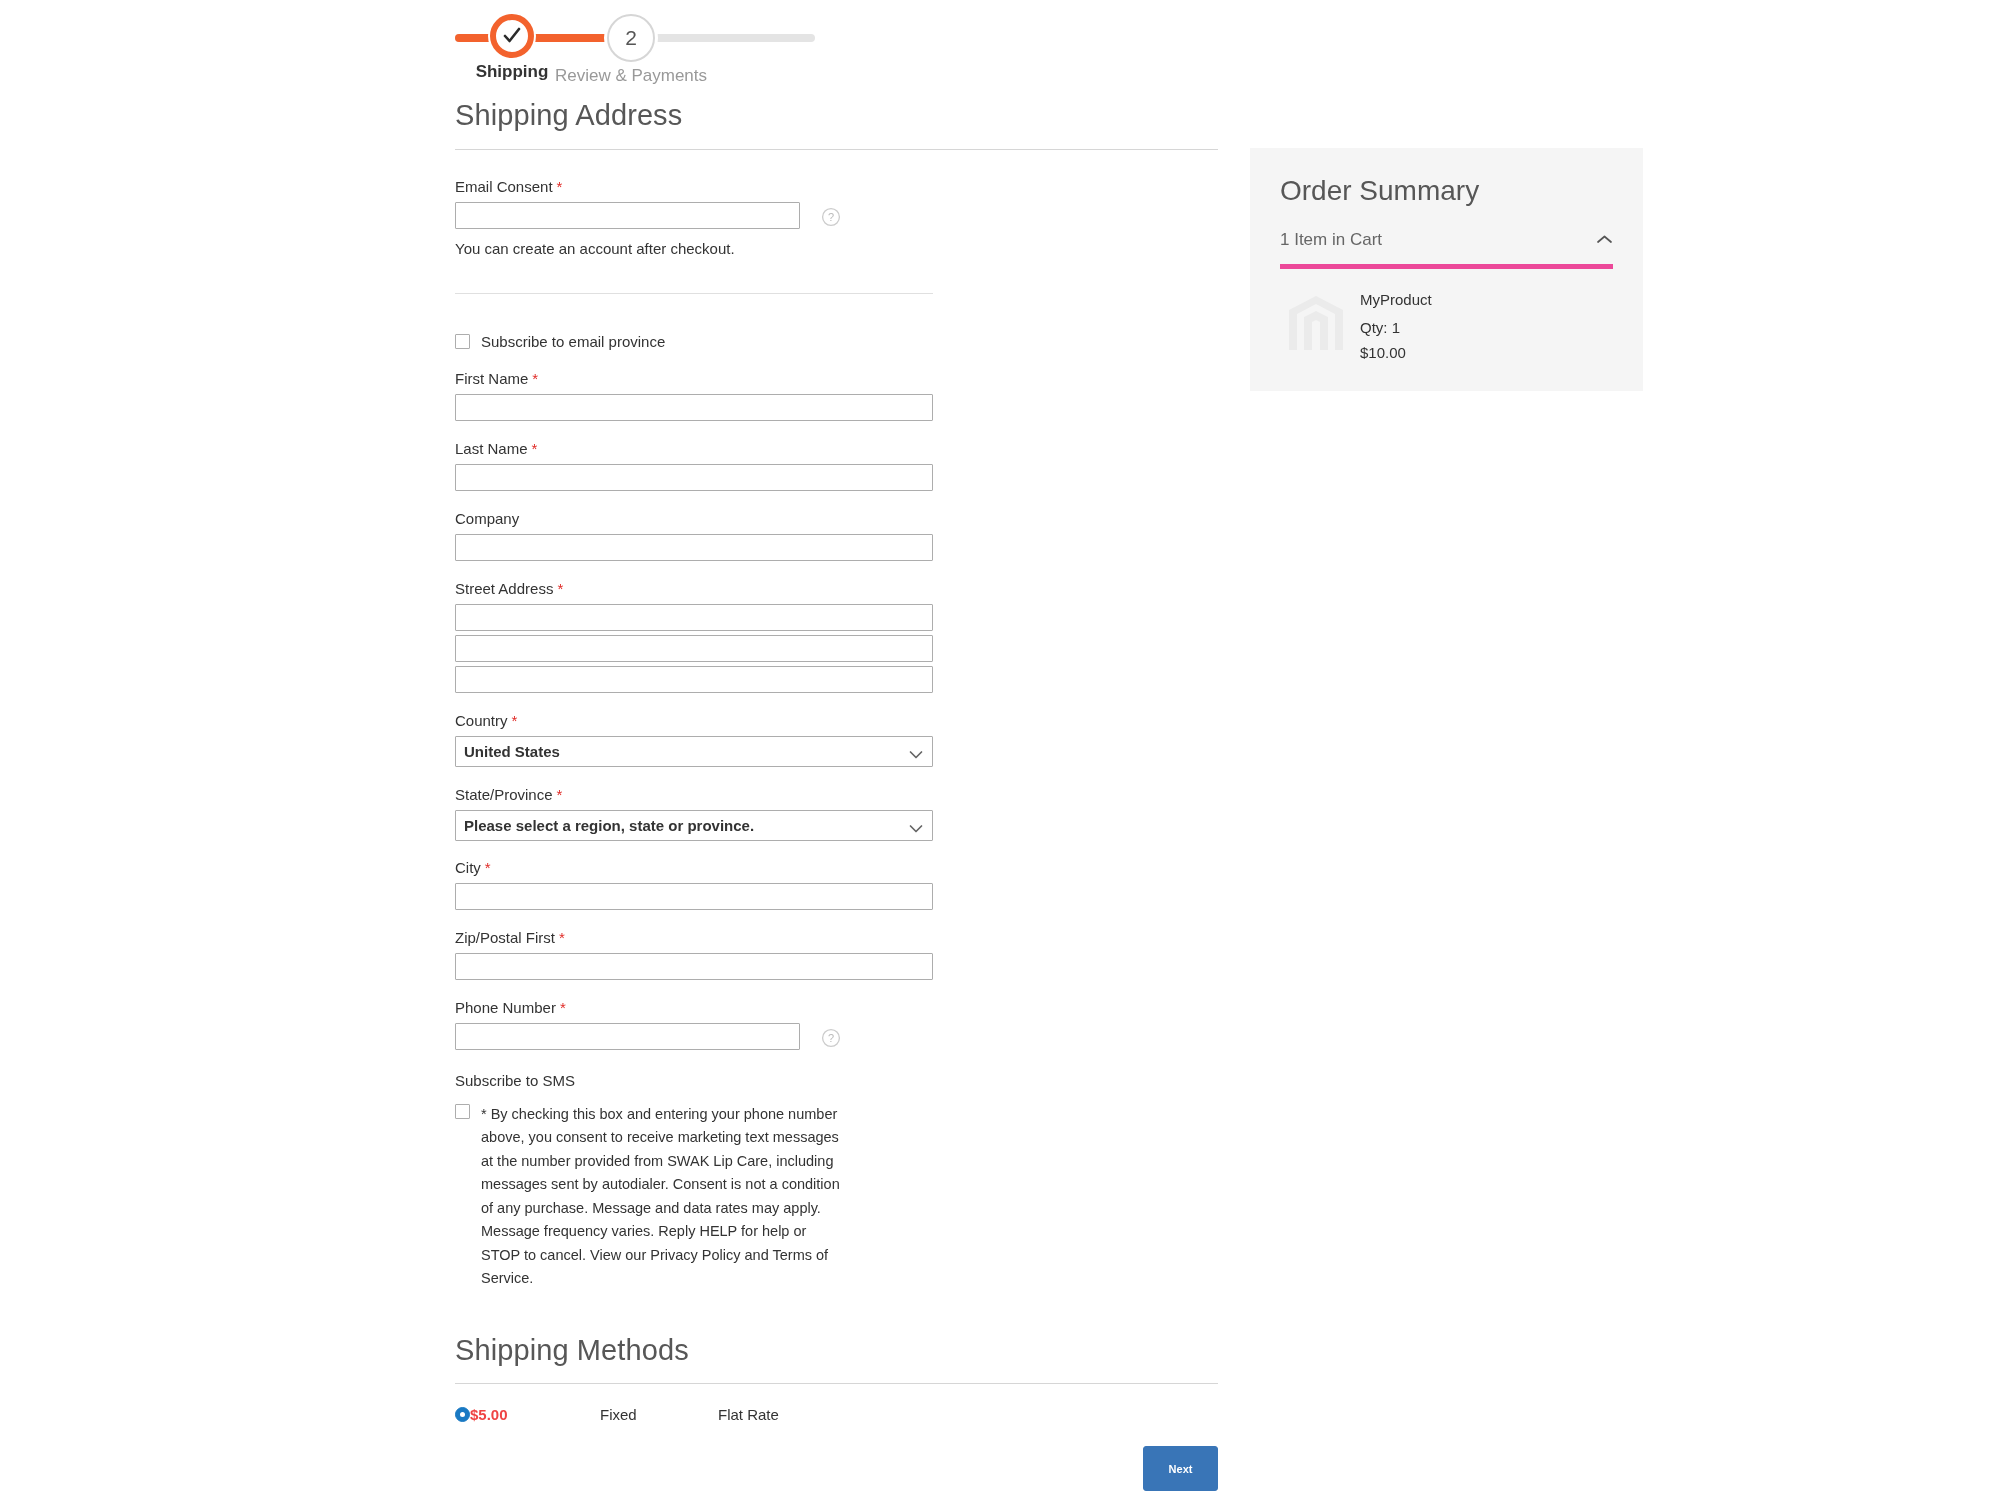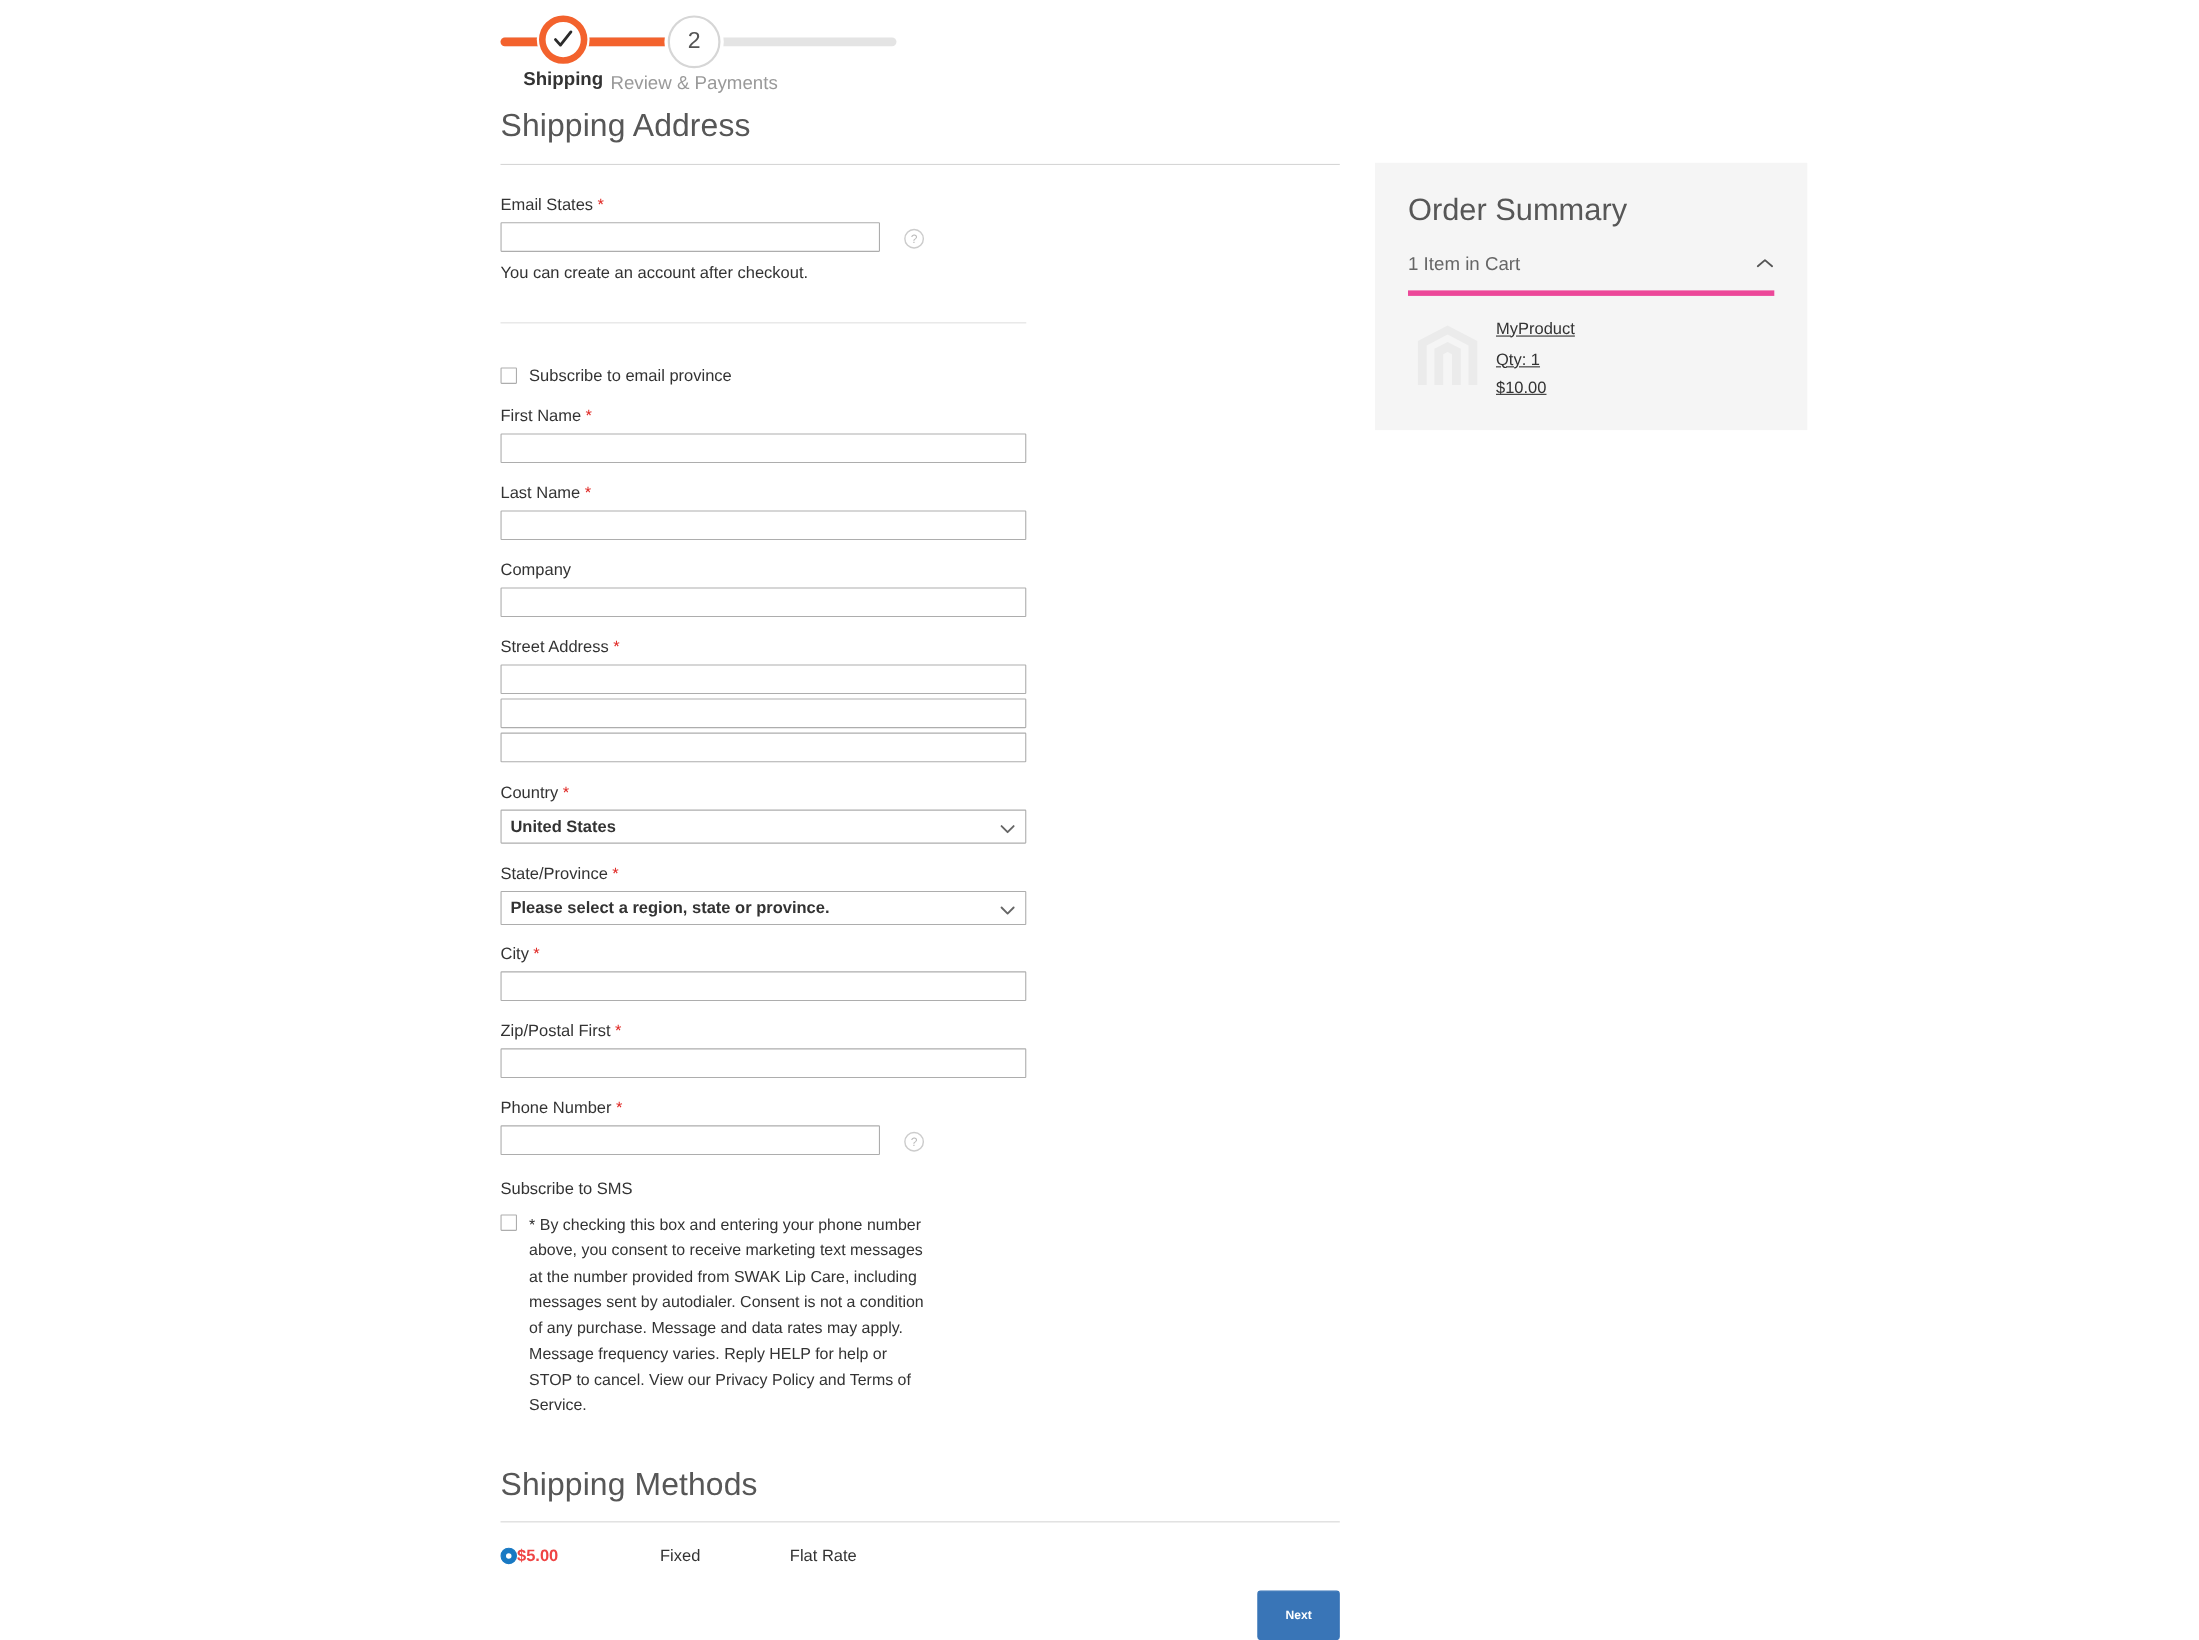--- a/index.html
+++ b/index.html
@@ -135,21 +135,21 @@
   }
   .summary-title {
     font-size: 28px; font-weight: 300; color: #575757; line-height: 1.2;
     margin: 0 0 22px 0;
   }
   .cart-head {
     display: flex; align-items: center; justify-content: space-between;
     font-size: 17px; color: #666666; padding-bottom: 14px;
     border-bottom: 5px solid #ec4899;
   }
-  .items { padding-top: 18px; display: flex; text-decoration: underline; }
+  .items { padding-top: 18px; display: flex; }
   .thumb {
     width: 72px; height: 72px; flex: 0 0 auto;
     display: flex; align-items: center; justify-content: center;
   }
   .item-info { margin-left: 8px; padding-top: 4px; }
   .item-name { font-size: 15px; color: #333333; margin-bottom: 11px; }
   .item-qty  { font-size: 15px; color: #333333; margin-bottom: 8px; }
   .item-price{ font-size: 15px; color: #333333; }
 </style>
 </head>
@@ -178,21 +178,21 @@
     </div>
   </div>
 
   <div class="content">
 
     <h2 class="section-title">Shipping Address</h2>
     <div class="rule"></div>
 
     <div style="margin-top:28px;position:relative;">
       <label class="fl">
-        <span>Email States</span><span class="req">*</span>
+        <span>Email Consent</span><span class="req">*</span>
       </label>
       <input class="tb narrow" type="text" placeholder="" style="">
       <span class="help" style="left:366px;top:29px;">
         <svg width="20" height="20" viewBox="0 0 20 20">
           <circle cx="10" cy="10" r="8.4" fill="none" stroke="#cccccc" stroke-width="1.3"></circle>
           <text x="10" y="14.2" font-size="11" fill="#bbbbbb" text-anchor="middle" font-family="Liberation Sans, sans-serif">?</text>
         </svg>
       </span>
       <div class="hint" style="margin-top:11px;">You can create an account after checkout.</div>
       <div class="rule short" style="margin-top:36px;"></div>

